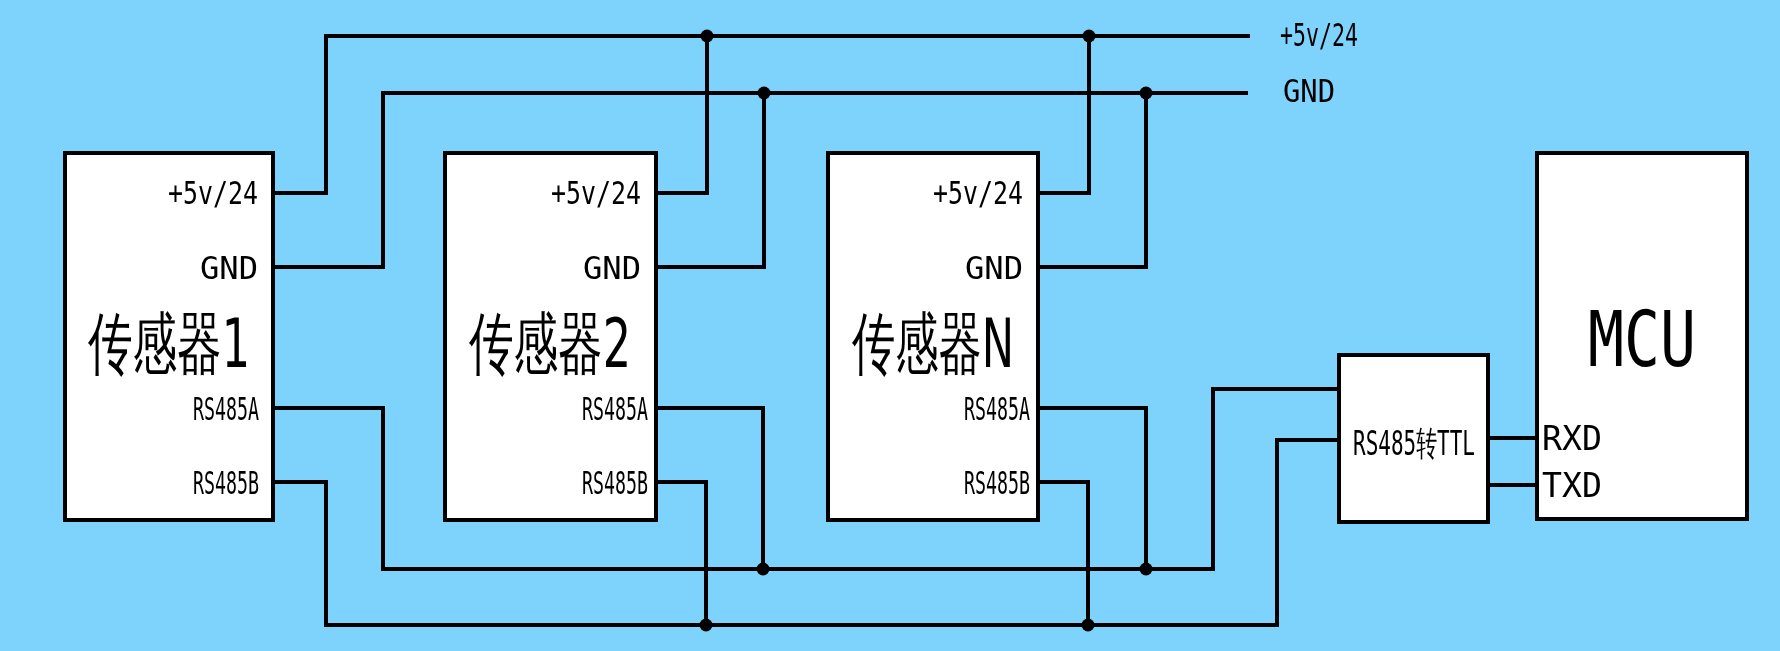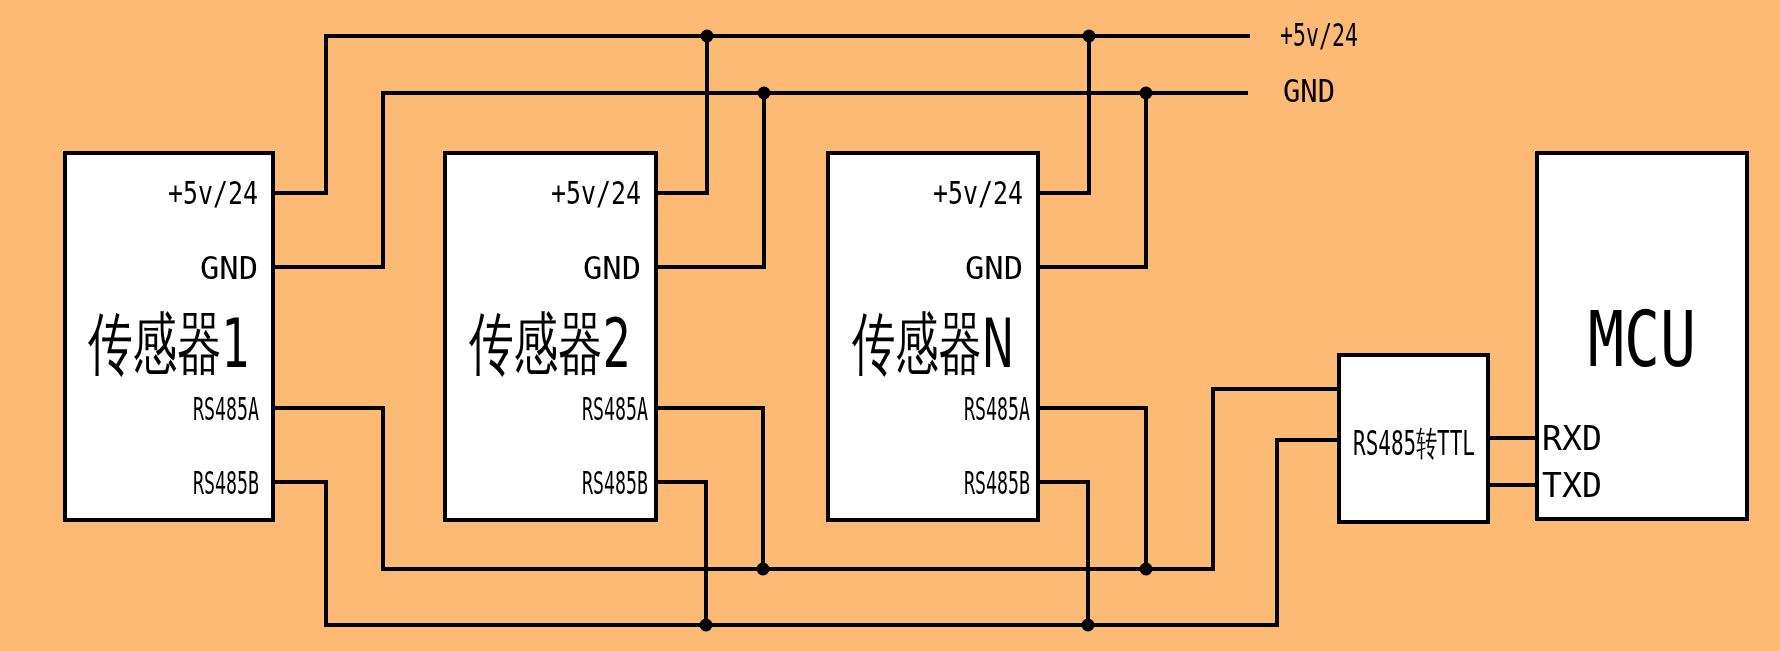--- a/index.html
+++ b/index.html
@@ -1,20 +1,20 @@
 <!DOCTYPE html>
 <html><head>
 <meta charset="utf-8">
 <style>
   html, body { margin: 0; padding: 0; background: #ffffff; }
   #stage {
     position: relative;
     width: 1780px;
     height: 651px;
-    background: #fdba74;
+    background: #7dd3fc;
     overflow: hidden;
     font-family: "DejaVu Sans", sans-serif;
   }
   svg { display: block; }
   .box   { fill: #ffffff; stroke: #000000; stroke-width: 4; }
   .wire  { fill: none;    stroke: #000000; stroke-width: 4; }
   .dot   { fill: #000000; stroke: none; }
   text   { fill: #000000; }
   .lbl       { font-family: "DejaVu Sans Mono", "DejaVu Sans", monospace; font-size: 32px; }
   .lbl-cond  { font-family: "DejaVu Sans Mono", "DejaVu Sans", monospace; font-size: 32px; }

